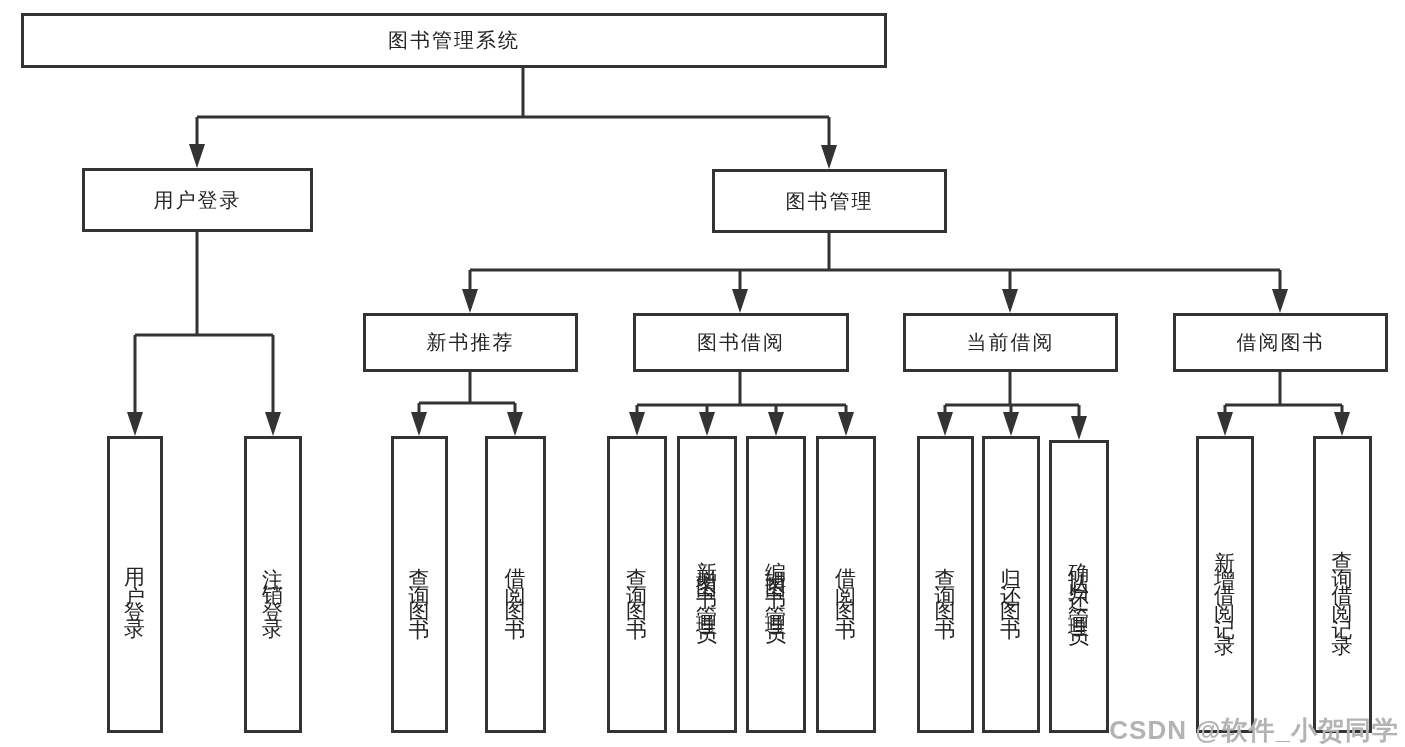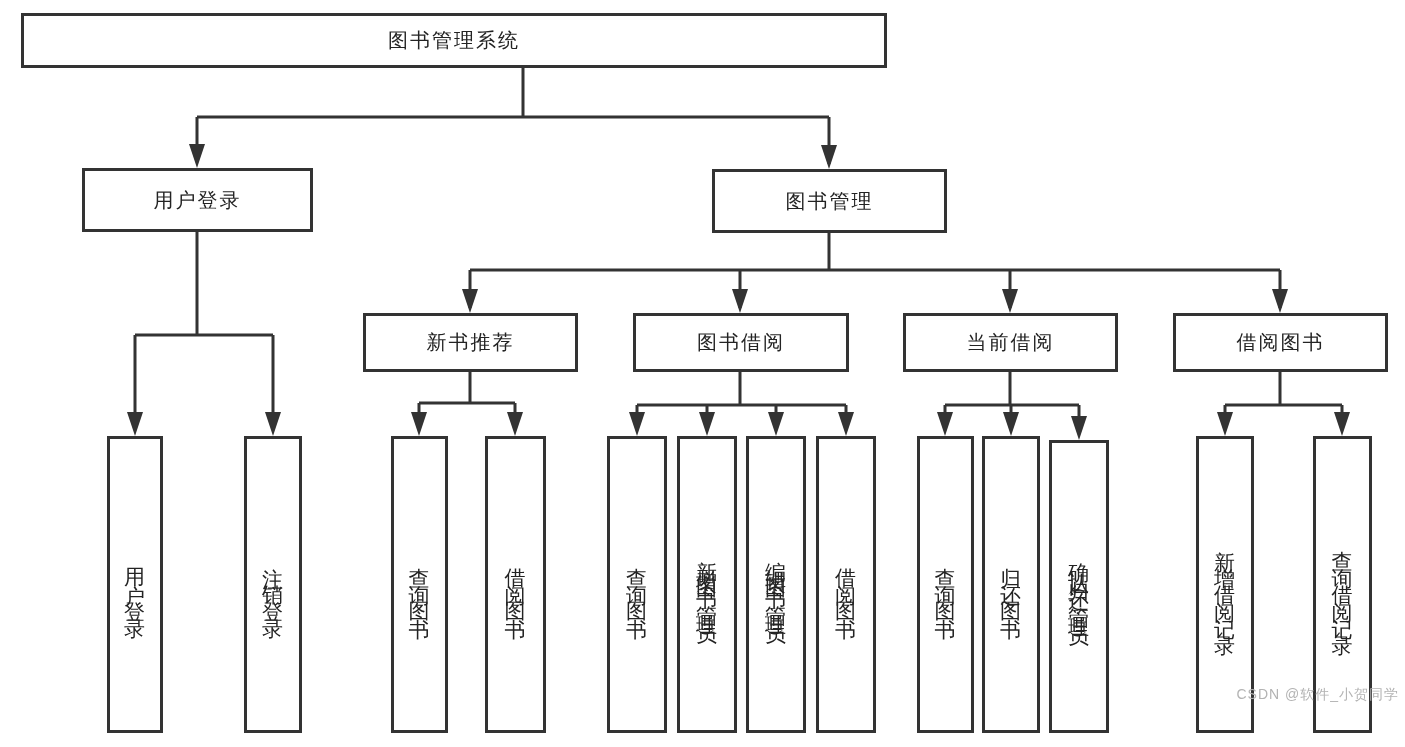--- a/index.html
+++ b/index.html
@@ -42,26 +42,27 @@
     writing-mode: vertical-rl;
     text-orientation: mixed;
     font-size: 21px;
     line-height: 1;
     letter-spacing: 17px;
     color: var(--text);
   }
   .vlabel.long { letter-spacing: 9px; }
   .watermark {
     position: absolute;
-    top: 686px;
+    top: 713px;
     right: 6px;
-    font-size: 14px;
+    font-size: 26px;
     letter-spacing: 1px;
     color: var(--watermark);
     white-space: nowrap;
+    font-weight: bold;
   }
 </style>
 </head>
 <body>
 
 <div class="canvas">
 
   <svg class="connectors" viewBox="0 0 1405 747" xmlns="http://www.w3.org/2000/svg">
     <g style="stroke: var(--connector); stroke-width: 3;" fill="none">
 

